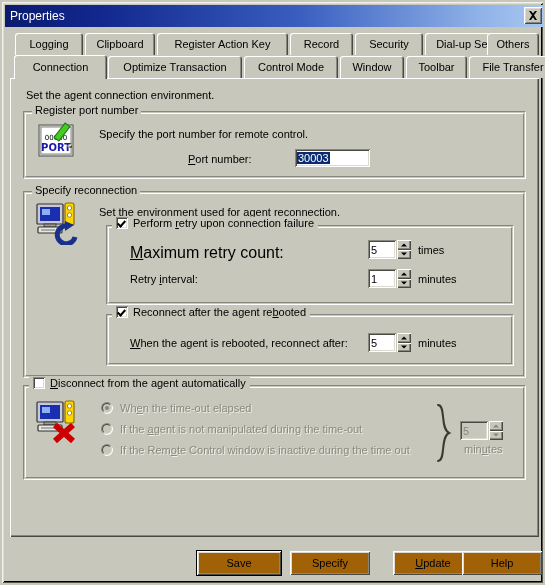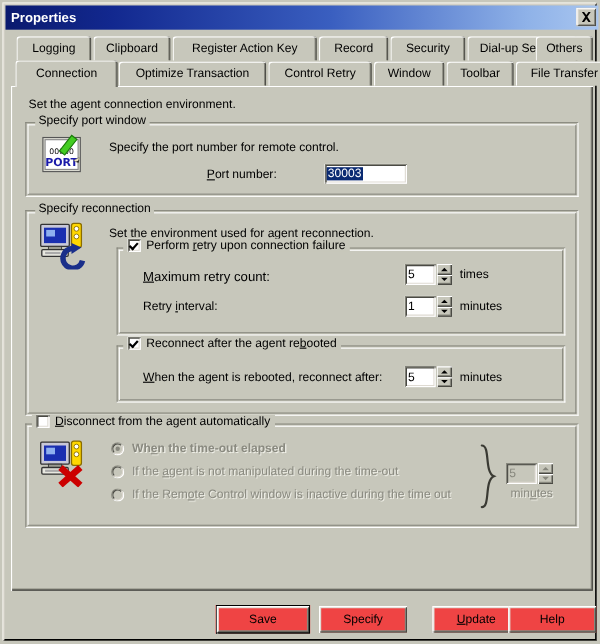--- a/index.html
+++ b/index.html
@@ -19,21 +19,21 @@
     box-sizing:border-box;
     box-shadow:inset 1px 1px 0 #f2f2ec, inset -1px -1px 0 #55554e,
                inset 2px 2px 0 #dedad2, inset -2px -2px 0 #000;
   }
   #titlebar{
     position:absolute;left:3px;top:3px;width:539px;height:22px;
     background:linear-gradient(to right,#0a1a6e 0%,#12288f 18%,#3a5fc0 55%,#8fb2e8 88%,#a9c6f0 100%);
     display:flex;align-items:center;
   }
   #title-text{
-    color:#fff;font-weight:bold;font-size:12px;margin-left:5px;
+    color:#fff;font-weight:normal;font-size:12px;margin-left:5px;
     letter-spacing:0px;
   }
   #close-btn{
     position:absolute;right:2px;top:2px;width:18px;height:17px;
     background:#c7c7bb;
     box-shadow:inset 1px 1px 0 #fff, inset -1px -1px 0 #4a4a44,
                inset 2px 2px 0 #dedad2, inset -2px -2px 0 #87877d;
     display:flex;align-items:center;justify-content:center;
     font-size:11px;font-weight:bold;line-height:1;cursor:default;
     font-family:"Liberation Sans",sans-serif;
@@ -151,21 +151,21 @@
   .spin.dis .sv{background:#c7c7bb;color:#87877d;}
   .spin.dis .sb .up::after{border-bottom-color:#87877d;}
   .spin.dis .sb .dn::after{border-top-color:#87877d;}
 
   .disabled-text{color:#8a8a80;text-shadow:1px 1px 0 #eeeee6;}
 
   
   #buttons{position:absolute;left:0;top:541px;width:545px;height:44px;}
   .btn{
     position:absolute;top:8px;height:24px;width:80px;
-    background:#ef4444;font-size:11px;
+    background:#a16207;font-size:11px;
     display:flex;align-items:center;justify-content:center;
     box-shadow:inset 1px 1px 0 #fff, inset -1px -1px 0 #4a4a44,
                inset 2px 2px 0 #dedad2, inset -2px -2px 0 #87877d;
     cursor:default;box-sizing:border-box;
   }
   .btn.def{
     width:86px;height:26px;top:7px;
     box-shadow:inset 1px 1px 0 #000, inset -1px -1px 0 #000,
                inset 2px 2px 0 #fff, inset -2px -2px 0 #4a4a44,
                inset 3px 3px 0 #dedad2, inset -3px -3px 0 #87877d;
@@ -219,41 +219,41 @@
     </div>
 
     <div class="tabrow" id="tabrow-bottom">
       <div class="tab sel" style="left:4px;width:93px;">
         <span>Connection</span>
       </div>
       <div class="tab" style="left:98px;width:134px;">
         <span>Optimize Transaction</span>
       </div>
       <div class="tab" style="left:234px;width:94px;">
-        <span>Control Retry</span>
+        <span>Control Mode</span>
       </div>
       <div class="tab" style="left:330px;width:64px;">
         <span>Window</span>
       </div>
       <div class="tab" style="left:396px;width:61px;">
         <span>Toolbar</span>
       </div>
       <div class="tab" style="left:459px;width:88px;">
         <span>File Transfer</span>
       </div>
     </div>
   </div>
 
   <div id="tabpage">
 
     <div id="intro">Set the agent connection environment.</div>
 
     <div class="group" style="left:13px;top:33px;width:503px;height:68px;">
       <div class="gbody"></div>
-      <div class="glabel">Specify port window</div>
+      <div class="glabel">Register port number</div>
 
       <div class="icon" style="left:14px;top:10px;width:44px;height:40px;">
         <svg width="44" height="40" viewBox="0 0 44 40">
           <rect x="2" y="4" width="34" height="31" fill="#d9d9cf" stroke="#555" stroke-width="1"></rect>
           <rect x="4" y="6" width="30" height="27" fill="#ffffff" stroke="#888" stroke-width="1"></rect>
           <text x="19" y="19" font-family="DejaVu Sans, sans-serif" font-size="7" fill="#000" text-anchor="middle">00000</text>
           <text x="19" y="30" font-family="DejaVu Sans, sans-serif" font-size="10" font-weight="bold" fill="#1a1aaa" text-anchor="middle">PORT</text>
           <g>
             <rect x="22" y="2" width="6" height="18" fill="#44cc22" stroke="#1a7a0a" stroke-width="1" transform="rotate(38 25 11)"></rect>
             <polygon points="30,25 35,22 34,27" fill="#f2e6c0" stroke="#776" stroke-width="0.6"></polygon>
@@ -295,21 +295,21 @@
 
       <div style="position:absolute;left:76px;top:15px;font-size:11px;">Set the environment used for agent reconnection.</div>
 
       <div class="group" style="left:83px;top:34px;width:408px;height:80px;">
         <div class="gbody"></div>
         <div class="glabel cb">
           <span class="cbox checked"></span>
           <span><span>Perform </span><span class="u">r</span><span>etry upon connection failure</span></span>
         </div>
 
-        <div style="position:absolute;left:24px;top:19px;font-size:12px;">
+        <div style="position:absolute;left:24px;top:19px;font-size:16px;">
           <span class="u">M</span><span>aximum retry count:</span>
         </div>
         <div class="spin" style="position:absolute;left:262px;top:15px;">
           <div class="sv">5</div>
           <div class="sb">
             <div class="up"></div>
             <div class="dn"></div>
           </div>
         </div>
         <div style="position:absolute;left:312px;top:19px;font-size:11px;">times</div>
@@ -366,21 +366,21 @@
           <rect x="30" y="2" width="9" height="22" rx="2" fill="#ffd700" stroke="#8a6d00" stroke-width="1.2"></rect>
           <circle cx="34.5" cy="7" r="2.2" fill="#fff" stroke="#8a6d00" stroke-width="0.8"></circle>
           <circle cx="34.5" cy="14" r="2.2" fill="#fff" stroke="#8a6d00" stroke-width="0.8"></circle>
           <g stroke="#cc0000" stroke-width="6" stroke-linecap="butt">
             <line x1="20" y1="26" x2="38" y2="42"></line>
             <line x1="38" y1="26" x2="20" y2="42"></line>
           </g>
         </svg>
       </div>
 
-      <div style="position:absolute;left:78px;top:17px;display:flex;align-items:center;gap:7px;font-weight:bold;">
+      <div style="position:absolute;left:78px;top:17px;display:flex;align-items:center;gap:7px;">
         <span class="radio on"></span>
         <span class="disabled-text"><span>Wh</span><span class="u">e</span><span>n the time-out elapsed</span></span>
       </div>
 
       <div style="position:absolute;left:78px;top:38px;display:flex;align-items:center;gap:7px;">
         <span class="radio"></span>
         <span class="disabled-text"><span>If the </span><span class="u">a</span><span>gent is not manipulated during the time-out</span></span>
       </div>
 
       <div style="position:absolute;left:78px;top:59px;display:flex;align-items:center;gap:7px;">

